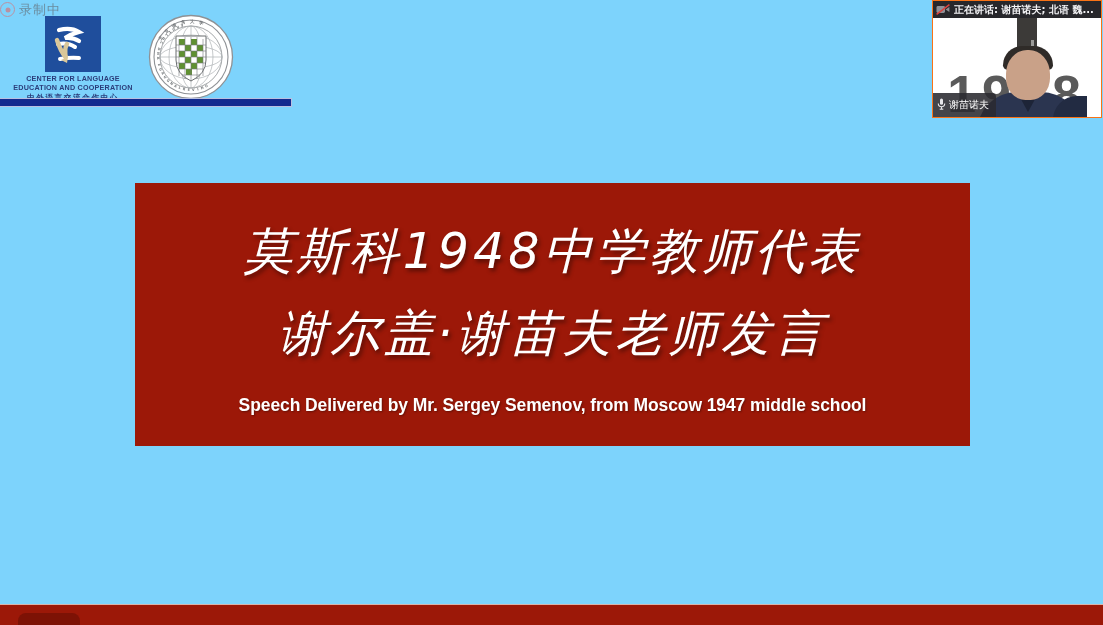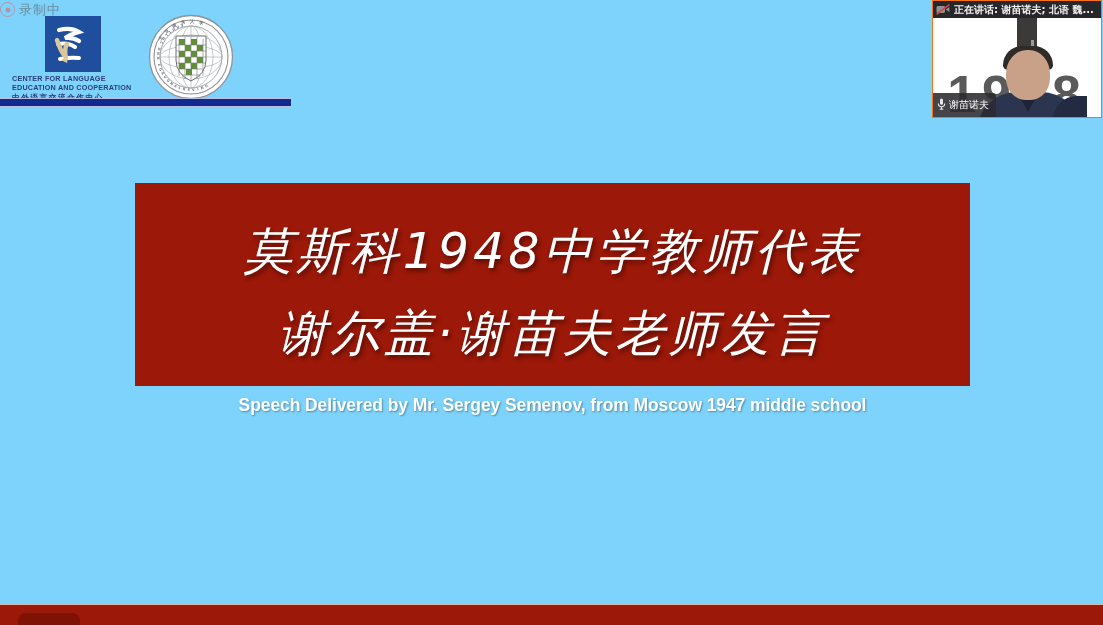--- a/index.html
+++ b/index.html
@@ -68,20 +68,21 @@
     width: 300px;
     height: 110px;
   }
 
   
   #clec-logo {
     position: absolute;
     left: 12px;
     top: 16px;
     width: 122px;
+    text-align: center;
   }
   #clec-logo .clec-mark {
     width: 56px;
     height: 56px;
     margin: 0 auto 3px;
     background: #1f4e9c;
     position: relative;
     overflow: hidden;
   }
   #clec-logo .clec-mark svg { display:block; }
@@ -125,21 +126,21 @@
     border-left: none;
     box-sizing: border-box;
   }
 
   
   #title-block {
     position: absolute;
     left: 135px;
     top: 183px;
     width: 835px;
-    height: 203px;
+    height: 263px;
     background: #9c1808;
     box-sizing: border-box;
     display: flex;
     flex-direction: column;
     align-items: center;
     justify-content: flex-start;
   }
   #title-block .title-cn-line {
     color: #ffffff;
     font-family: "DejaVu Sans", sans-serif;

